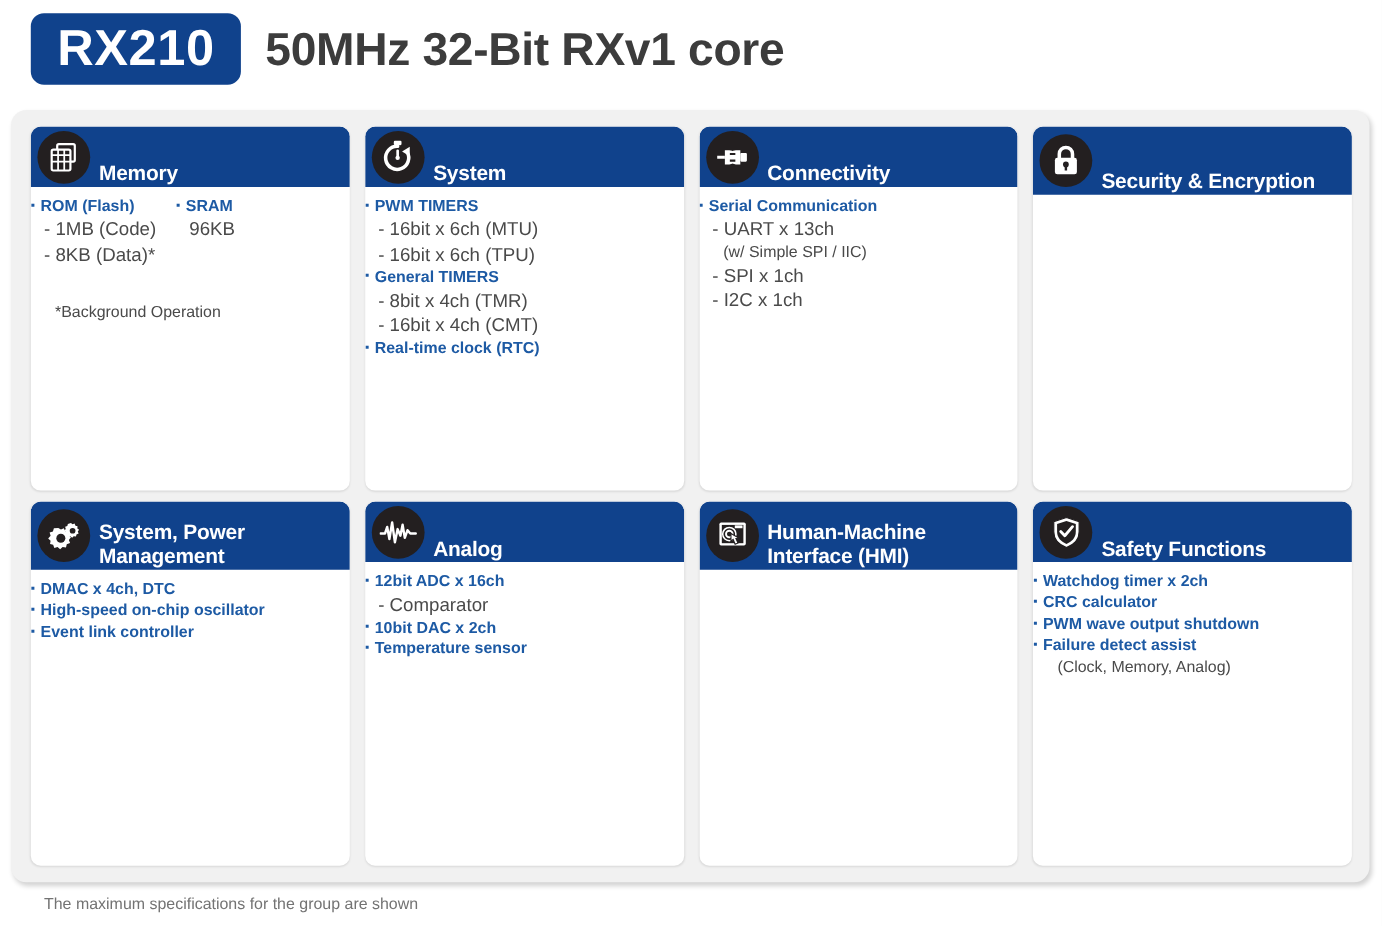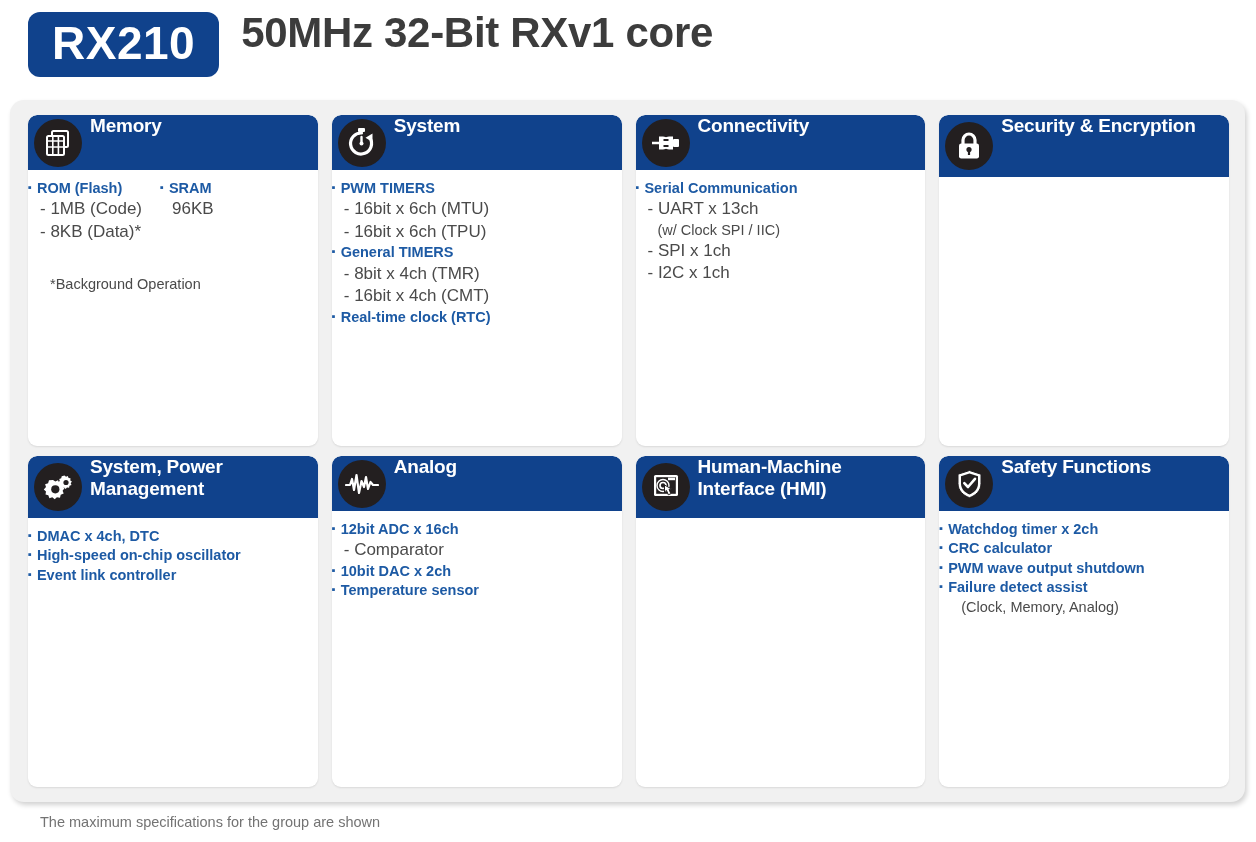--- a/index.html
+++ b/index.html
@@ -5,21 +5,21 @@
   * { box-sizing: border-box; margin: 0; padding: 0; }
   html, body {
     width: 1256px; height: 842px;
     background: #ffffff;
     font-family: "Liberation Sans", sans-serif;
     overflow: hidden;
   }
   #page { position: relative; width: 1256px; height: 842px; }
 
   
-  .header { position: absolute; left: 28px; top: 12px; display: flex; }
+  .header { position: absolute; left: 28px; top: 12px; display: flex; align-items: center; }
   .chip-badge {
     background: #10428c;
     color: #ffffff;
     font-size: 46px;
     font-weight: bold;
     letter-spacing: 0.5px;
     border-radius: 12px;
     padding: 8px 24px 11px 24px;
     line-height: 1;
   }
@@ -61,21 +61,21 @@
     flex-direction: column;
     overflow: hidden;
     box-shadow: 0 1px 2px rgba(0,0,0,0.10);
   }
   .card-header {
     position: relative;
     background: #10428c;
     border-radius: 9px 9px 0 0;
     min-height: 55px;
     display: flex;
-    align-items: flex-start;
+    align-items: flex-end;
     padding-left: 62px;
     padding-right: 8px;
   }
   .card-header.two-line { min-height: 62px; }
   .card-title {
     color: #ffffff;
     font-size: 19px;
     font-weight: bold;
     line-height: 1.15;
     letter-spacing: -0.2px;
@@ -230,21 +230,21 @@
     </svg>
             </div>
             <div class="card-title">Connectivity</div>
           </div>
           <div class="card-body">
             <div class="spec-row">
               <div class="spec-col">
                 <ul class="spec-list">
                   <li class="lvl1">Serial Communication</li>
                   <li class="lvl2">- UART x 13ch</li>
-                  <li class="lvl3">(w/ Clock SPI / IIC)</li>
+                  <li class="lvl3">(w/ Simple SPI / IIC)</li>
                   <li class="lvl2">- SPI x 1ch</li>
                   <li class="lvl2">- I2C x 1ch</li>
                 </ul>
               </div>
             </div>
           </div>
         </div>
         <div class="card">
           <div class="card-header two-line">
             <div class="icon-badge">

